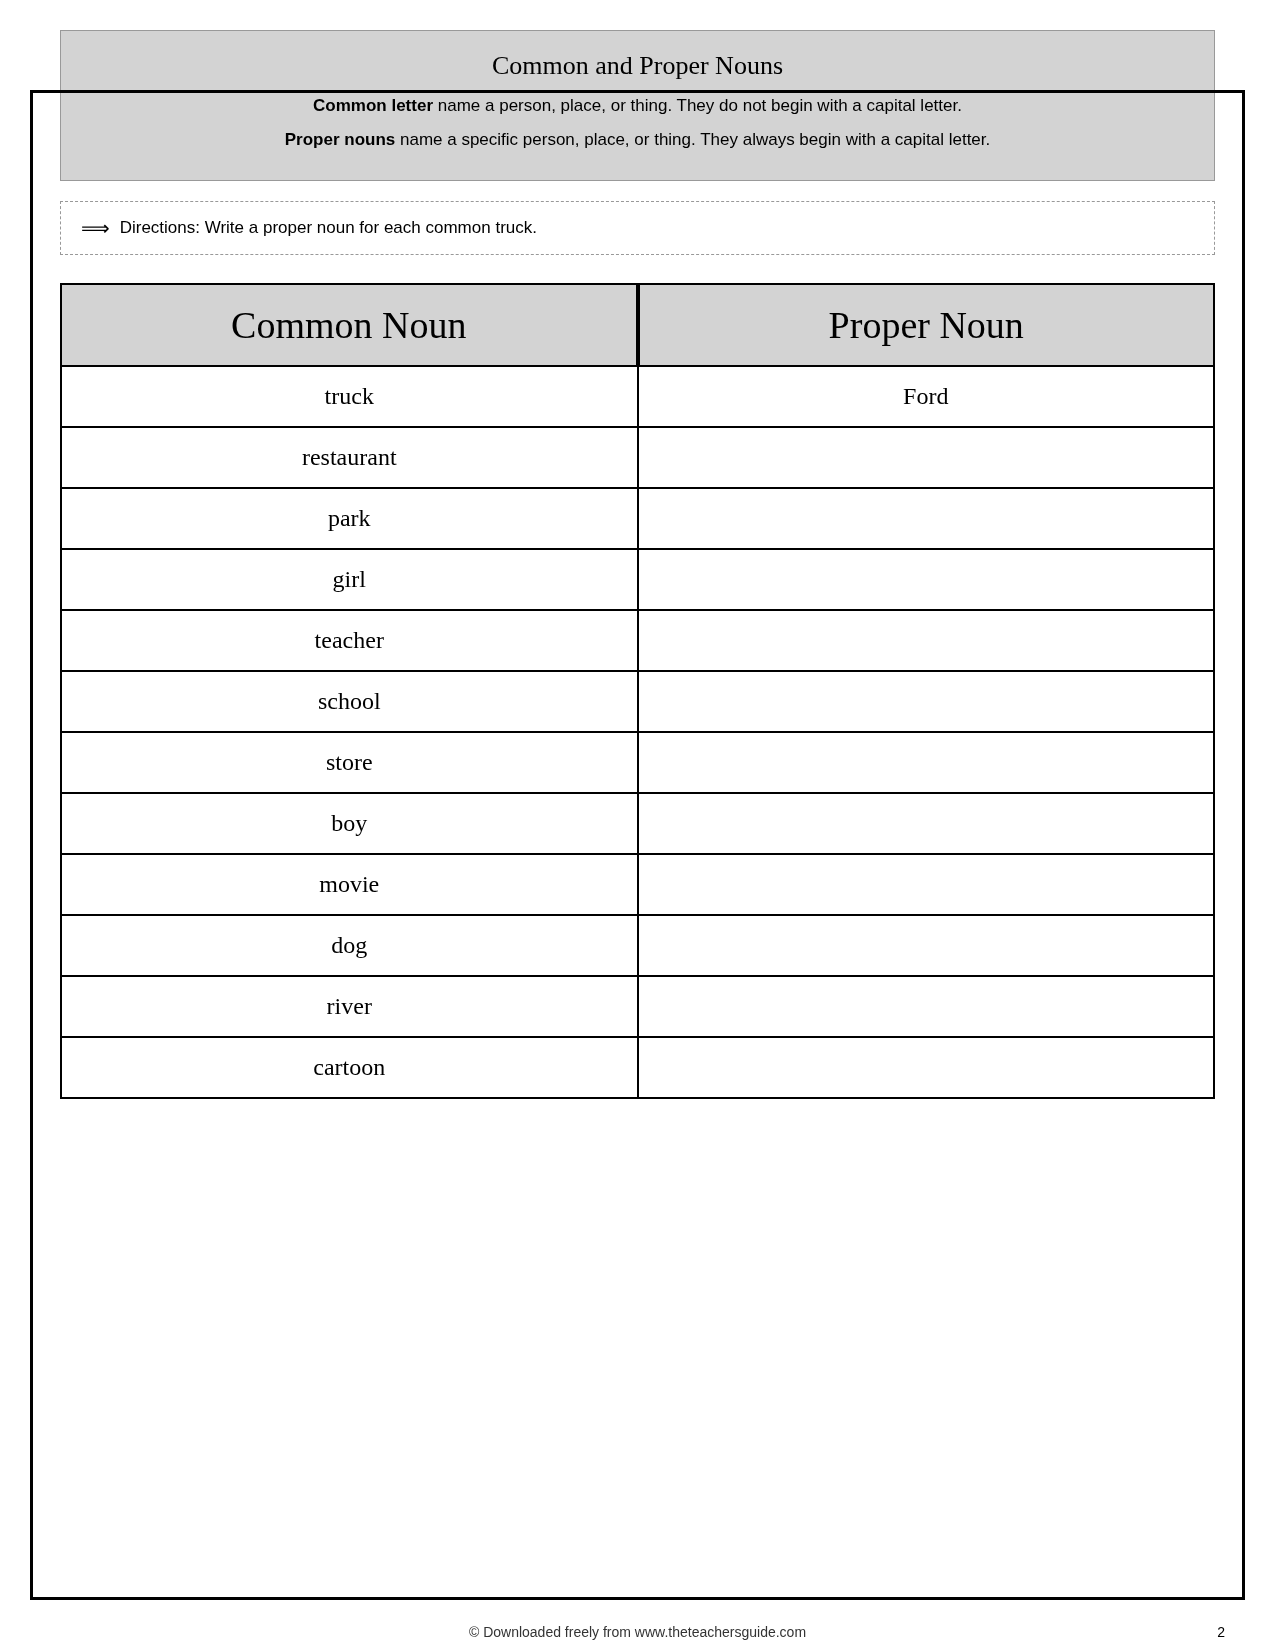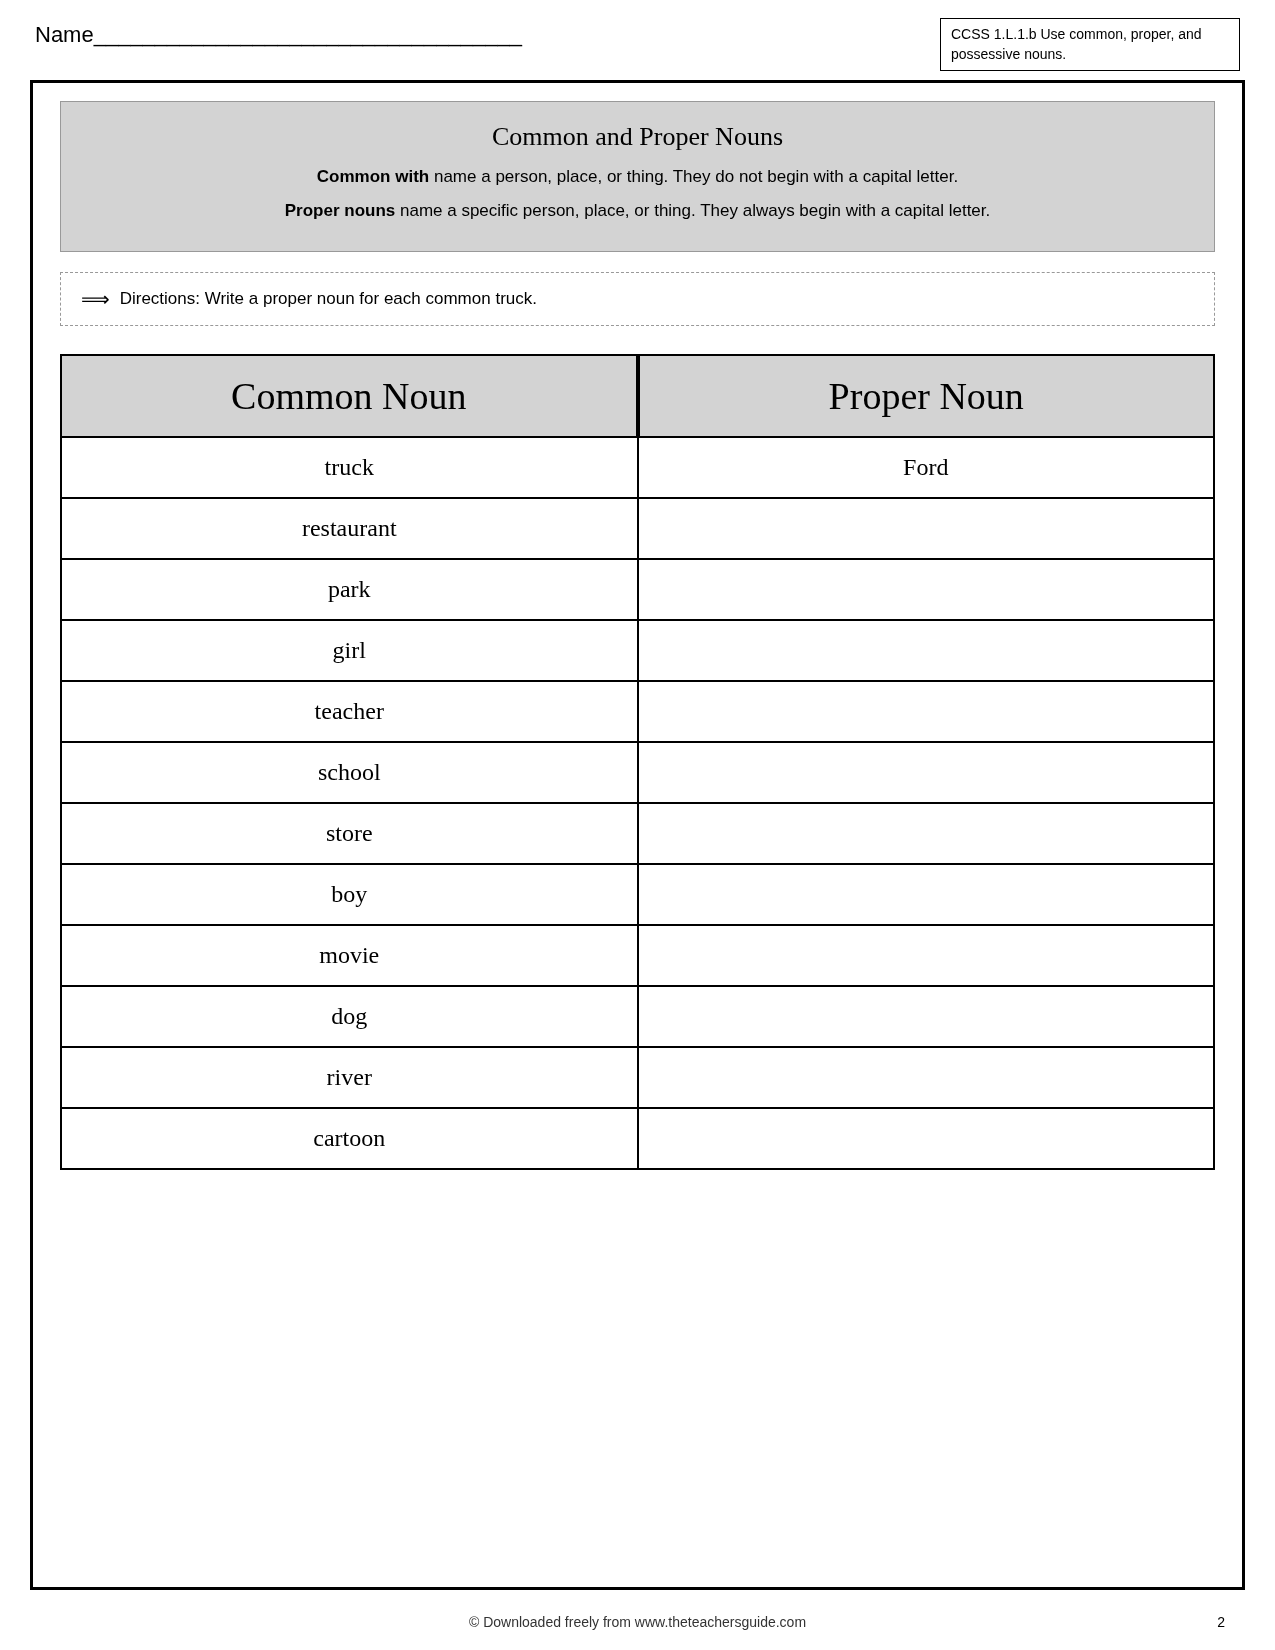--- a/index.html
+++ b/index.html
@@ -217,35 +217,27 @@
 </head>
 <body>
 
 <div class="page">
 
   <div class="top-border"></div>
   <div class="bottom-border"></div>
   <div class="left-border"></div>
   <div class="right-border"></div>
 
-  <div class="header">
-    <div class="name-line">
-      <span>Name</span><span>___________________________________</span>
-    </div>
-    <div class="standards-box">
-      <span>CCSS 1.L.1.b Use common, proper, and possessive nouns.</span>
-    </div>
-  </div>
 
   <div class="content">
 
     <div class="info-box">
       <h2>Common and Proper Nouns</h2>
       <p>
-        <span class="bold-term">Common with</span><span> name a person, place, or thing.  They do not begin with a capital letter.</span>
+        <span class="bold-term">Common letter</span><span> name a person, place, or thing.  They do not begin with a capital letter.</span>
       </p>
       <p>
         <span class="bold-term">Proper nouns</span><span> name a specific person, place, or thing.  They always begin with a capital letter.</span>
       </p>
     </div>
 
     <div class="directions-box">
       <span class="arrow-icon">⟹</span>
       <span class="directions-text">Directions: Write a proper noun for each common truck.</span>
     </div>

